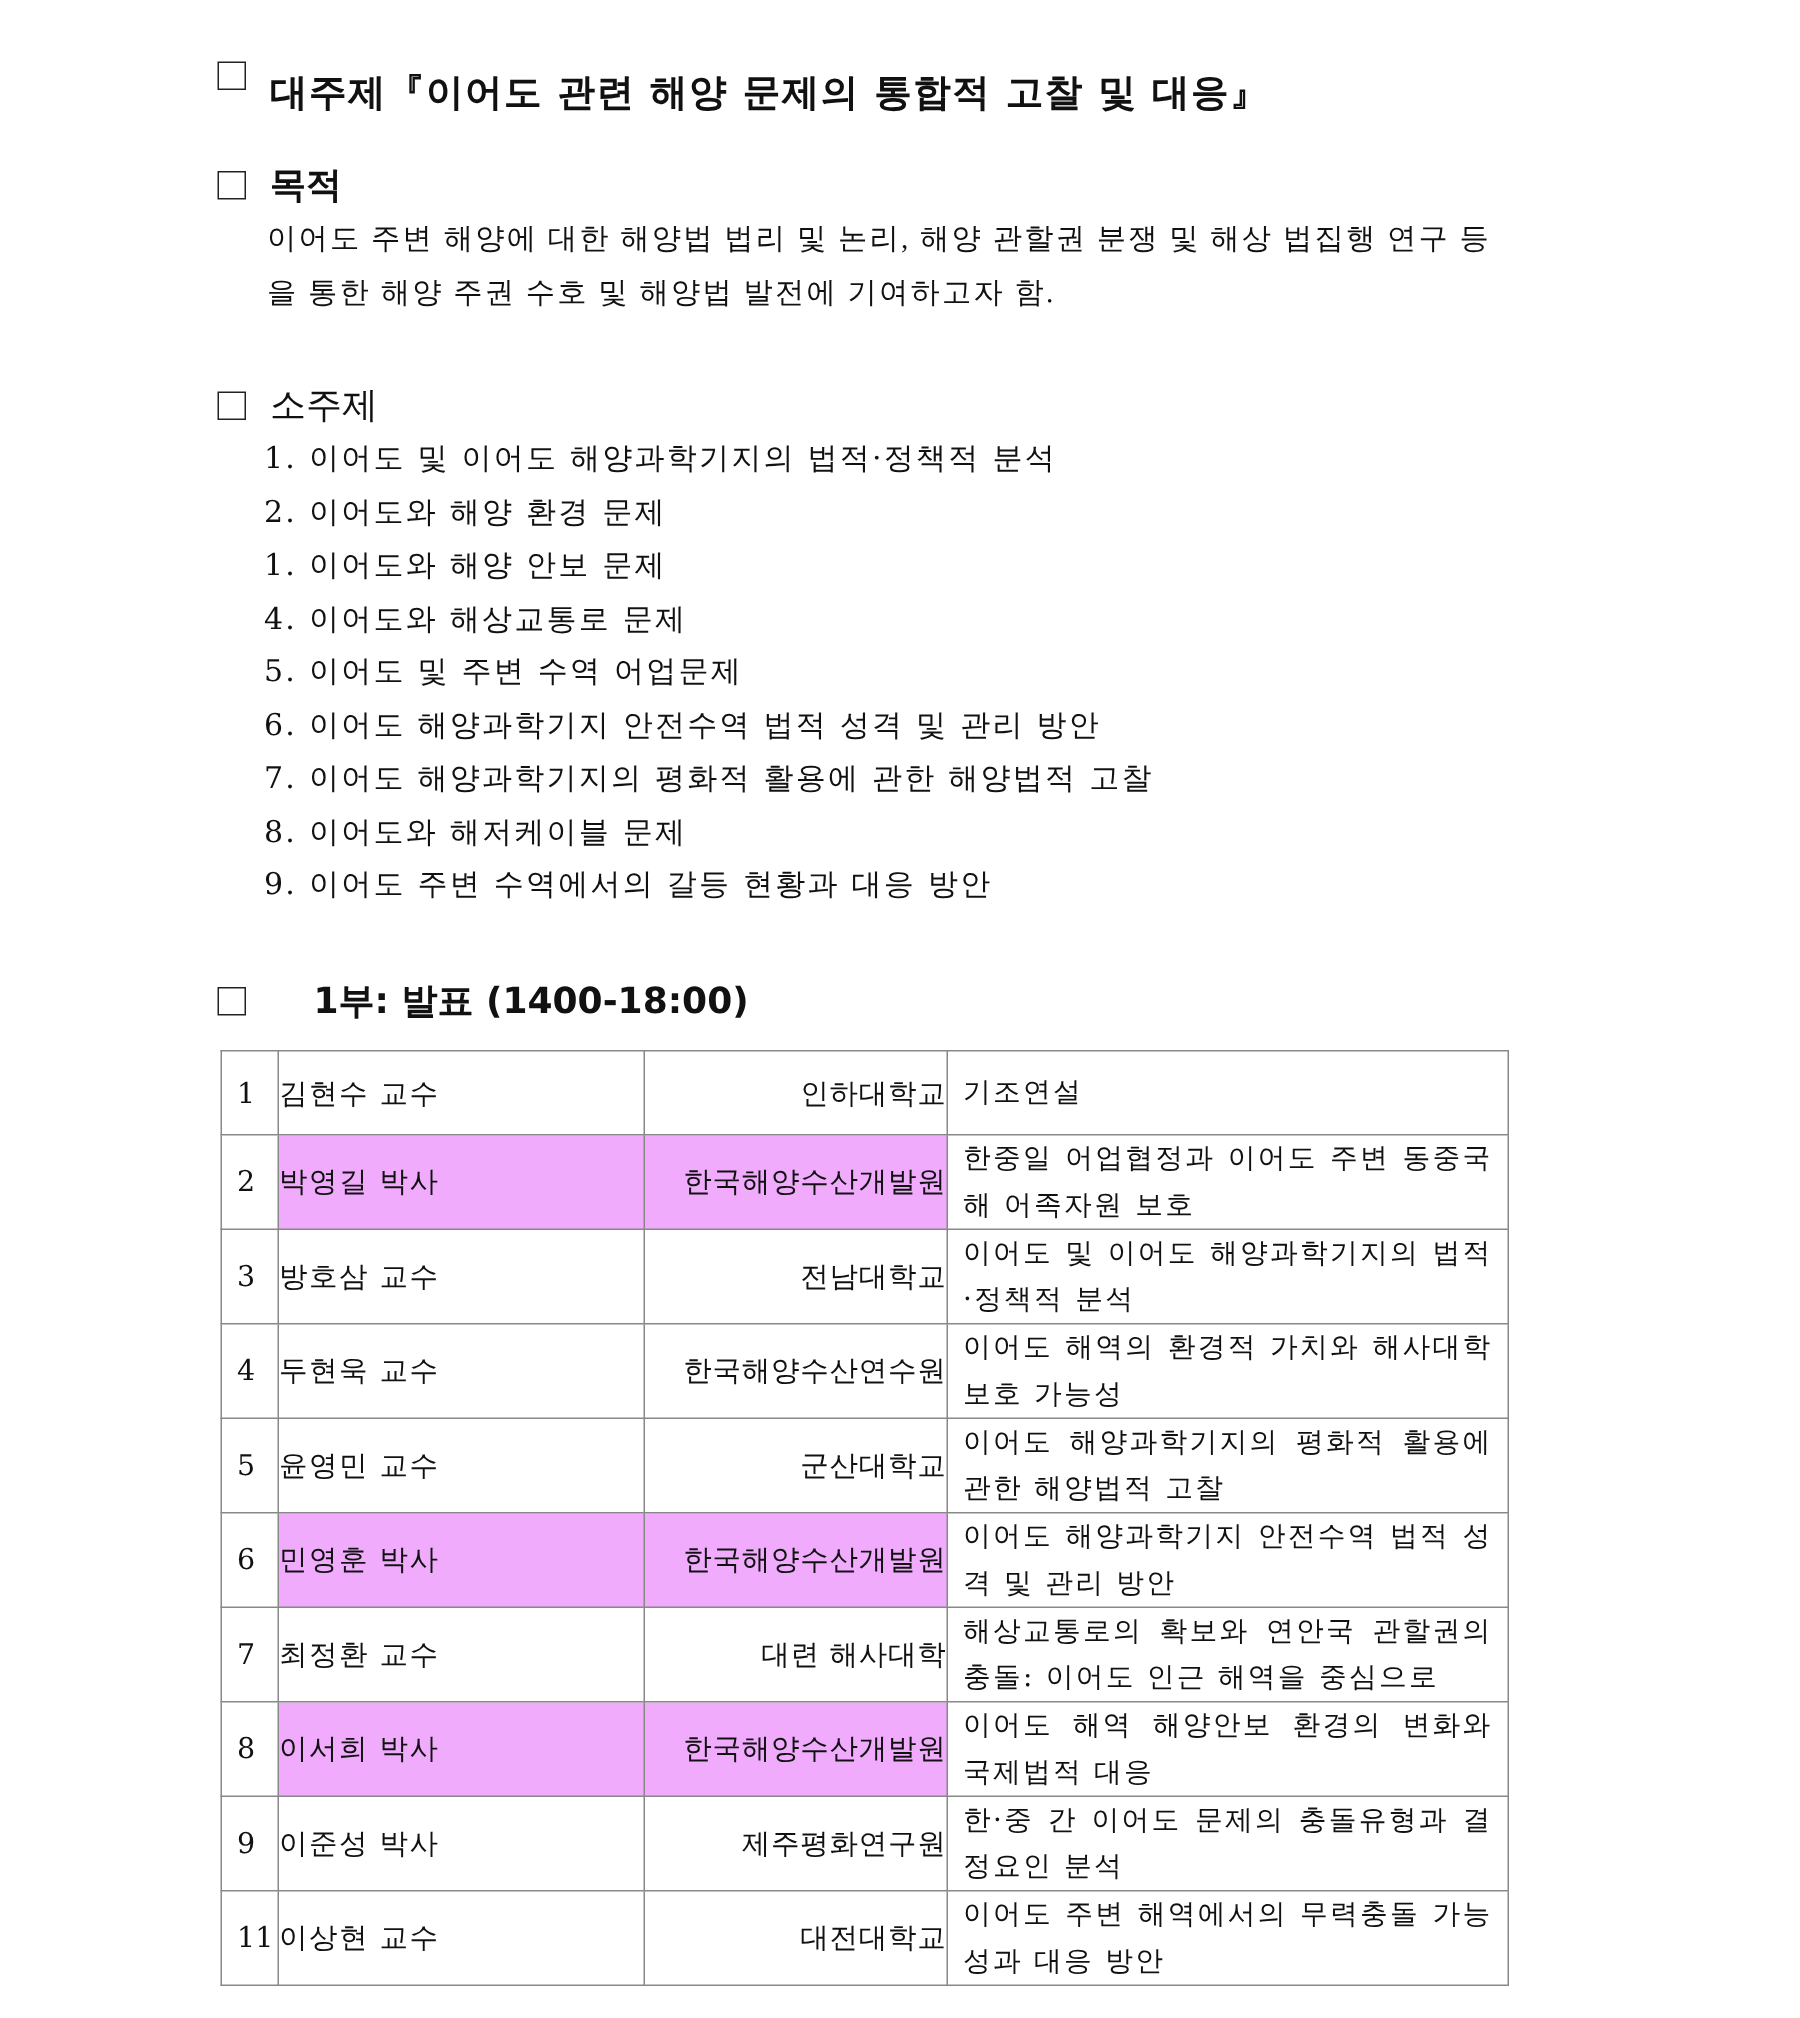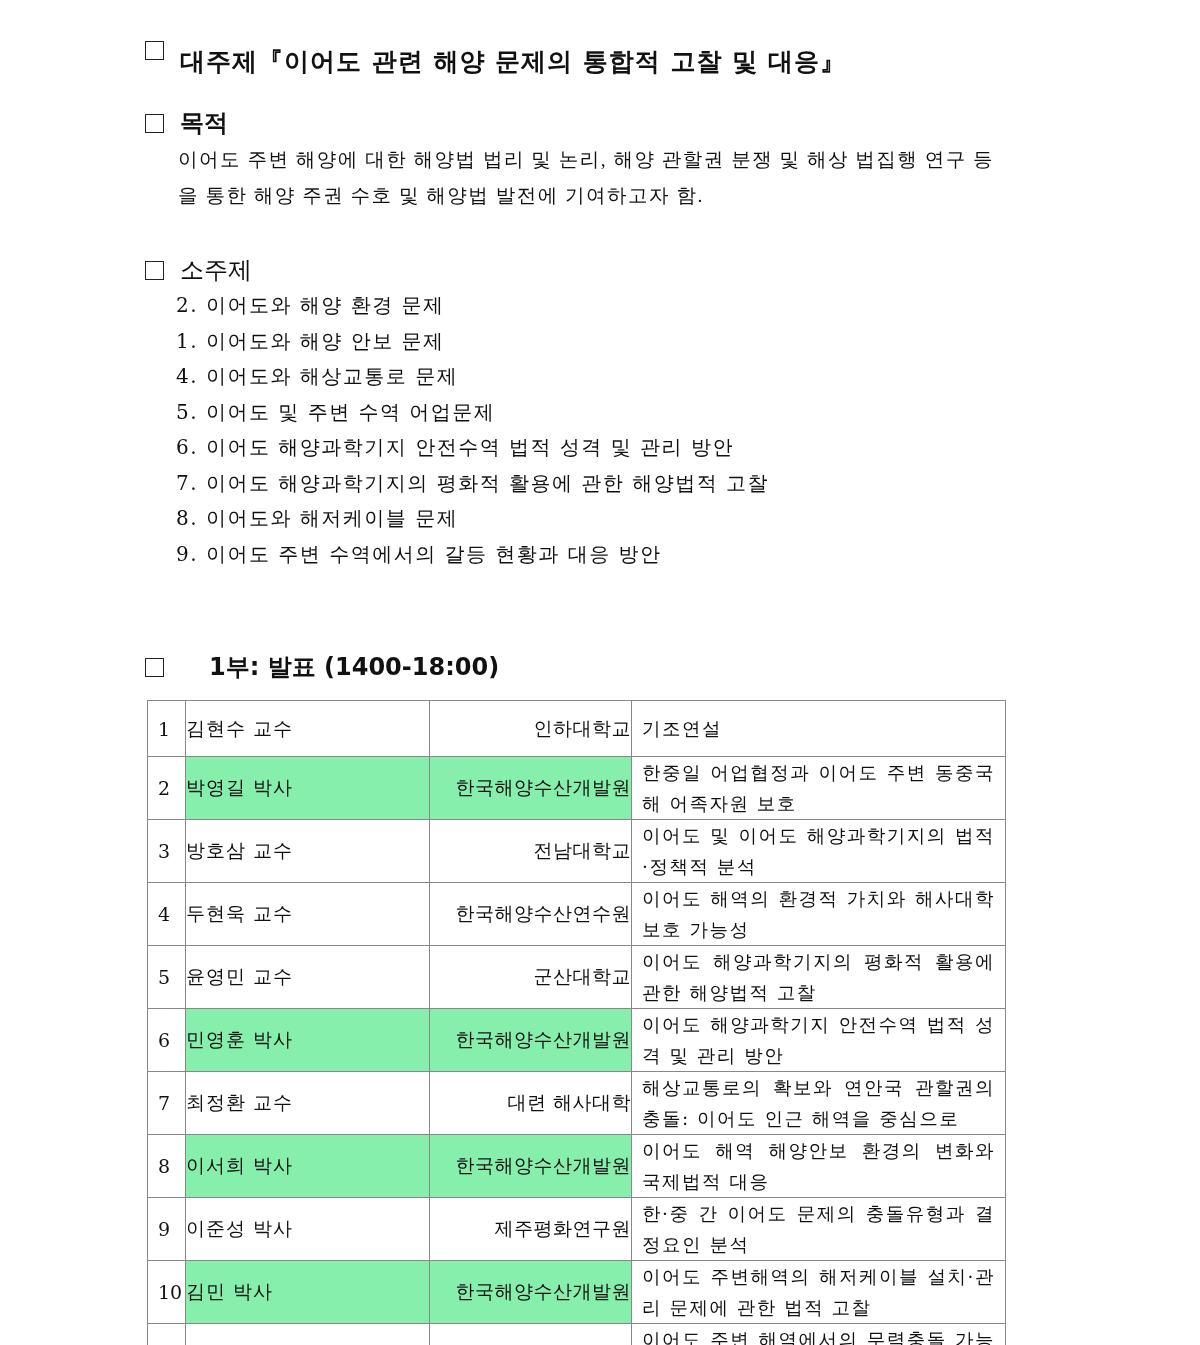--- a/index.html
+++ b/index.html
@@ -11,21 +11,21 @@
   .h-sec { font-family:"DejaVu Sans", sans-serif; font-size:24px; }
   .h-bold { font-weight:bold; }
   .para { position:absolute; left:178px; width:830px; font-size:19.5px; line-height:36px; letter-spacing:1.5px; }
   .list { position:absolute; left:176px; top:288px; margin:0; padding:0; list-style:none; font-size:20px; line-height:35.5px; letter-spacing:1.5px; }
   table { position:absolute; left:147px; top:700px; border-collapse:collapse; font-size:19px; }
   td { border:1.5px solid #888; height:55.5px; padding:0; box-sizing:border-box; }
   td.num { width:38px; text-align:left; padding-left:10px; font-family:"DejaVu Serif", serif; }
   td.name { width:244px; letter-spacing:1px; }
   td.org { width:202px; text-align:right; letter-spacing:0.5px; }
   td.topic { width:374px; padding:0 10px 0 10px; line-height:31px; text-align:justify; letter-spacing:1.5px; font-size:18.5px; }
-  tr.hl td.name, tr.hl td.org { background:#86efac; }
+  tr.hl td.name, tr.hl td.org { background:#f0abfc; }
   tr.first td.topic { line-height:55px; }
 </style>
 </head>
 <body>
 
 <div class="sec-head" style="top:22px;">
   <span class="box"></span>
   <span class="h-main">대주제『이어도 관련 해양 문제의 통합적 고찰 및 대응』</span>
 </div>
 
@@ -33,20 +33,21 @@
   <span class="box"></span>
   <span class="h-sec h-bold">목적</span>
 </div>
 <div class="para" style="top:142px;font-family:Liberation Serif, serif;">이어도 주변 해양에 대한 해양법 법리 및 논리, 해양 관할권 분쟁 및 해상 법집행 연구 등을 통한 해양 주권 수호 및 해양법 발전에 기여하고자 함.</div>
 
 <div class="sec-head" style="top:254px;">
   <span class="box"></span>
   <span class="h-sec">소주제</span>
 </div>
 <ul class="list">
+  <li>1. 이어도 및 이어도 해양과학기지의 법적·정책적 분석</li>
   <li>2. 이어도와 해양 환경 문제</li>
   <li>1. 이어도와 해양 안보 문제</li>
   <li>4. 이어도와 해상교통로 문제</li>
   <li>5. 이어도 및 주변 수역 어업문제</li>
   <li>6. 이어도 해양과학기지 안전수역 법적 성격 및 관리 방안</li>
   <li>7. 이어도 해양과학기지의 평화적 활용에 관한 해양법적 고찰</li>
   <li>8. 이어도와 해저케이블 문제</li>
   <li>9. 이어도 주변 수역에서의 갈등 현황과 대응 방안</li>
 </ul>
 
@@ -104,26 +105,20 @@
       <td class="name">이서희 박사</td>
       <td class="org">한국해양수산개발원</td>
       <td class="topic">이어도 해역 해양안보 환경의 변화와 국제법적 대응</td>
     </tr>
     <tr>
       <td class="num">9</td>
       <td class="name">이준성 박사</td>
       <td class="org">제주평화연구원</td>
       <td class="topic">한·중 간 이어도 문제의 충돌유형과 결정요인 분석</td>
     </tr>
-    <tr class="hl">
-      <td class="num">10</td>
-      <td class="name">김민 박사</td>
-      <td class="org">한국해양수산개발원</td>
-      <td class="topic">이어도 주변해역의 해저케이블 설치·관리 문제에 관한 법적 고찰</td>
-    </tr>
     <tr>
       <td class="num">11</td>
       <td class="name">이상현 교수</td>
       <td class="org">대전대학교</td>
       <td class="topic">이어도 주변 해역에서의 무력충돌 가능성과 대응 방안</td>
     </tr>
   </tbody>
 </table>
 
 </body></html>

